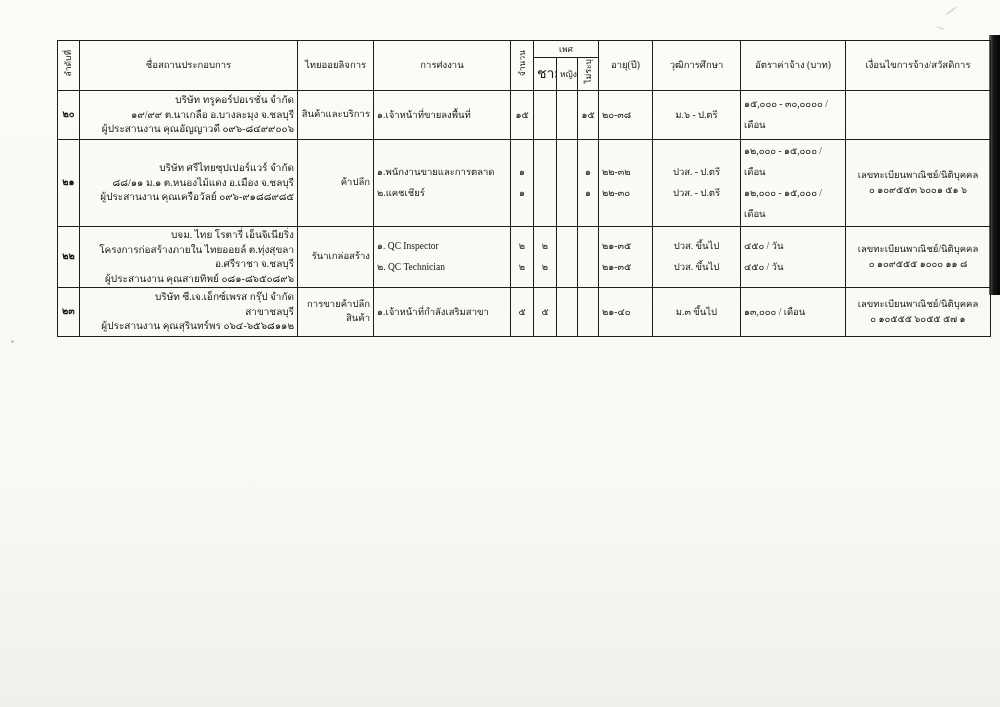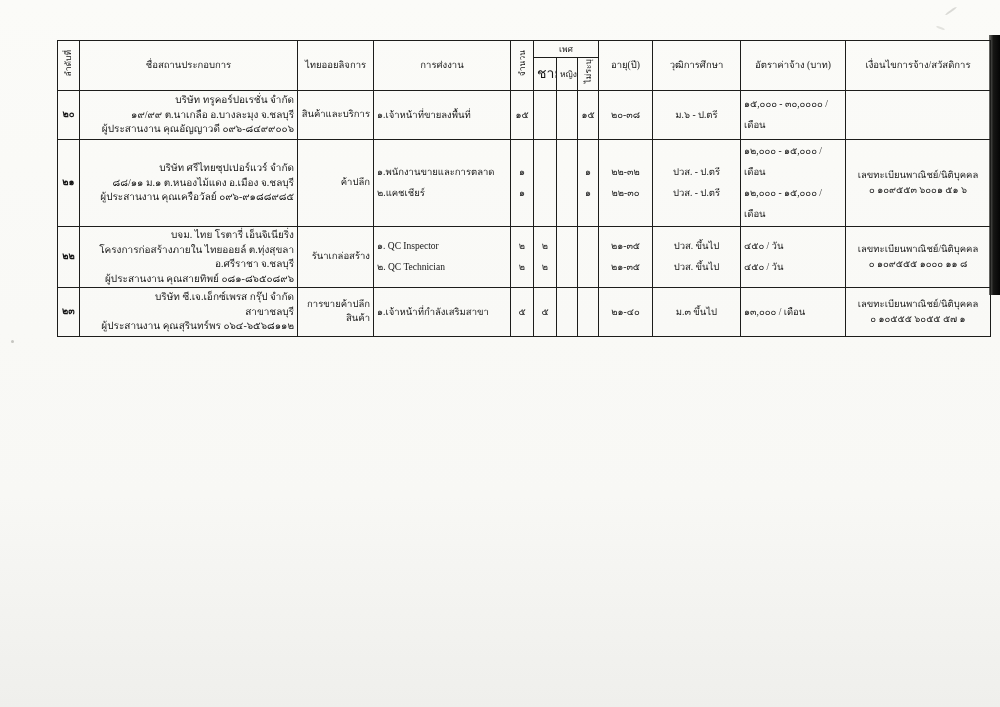--- a/index.html
+++ b/index.html
@@ -55,21 +55,21 @@
 
   td.c-no{text-align:center;vertical-align:top;padding-top:3px;font-size:9px;font-weight:bold;}
   td.c-company{text-align:right;vertical-align:top;padding-top:2px;}
   td.c-company .l1{font-size:10px;}
   td.c-company .l2,.c-company .l3{font-size:10px;}
   td.c-type{text-align:right;vertical-align:top;padding-top:3px;}
   td.c-pos{text-align:left;vertical-align:top;padding-top:3px;}
   td.c-pos div{line-height:21px;}
   td.c-num{text-align:center;vertical-align:top;padding-top:3px;font-size:9px;}
   td.c-num div{line-height:21px;min-height:21px;}
-  td.c-age{text-align:center;vertical-align:top;padding-top:3px;font-size:9px;}
+  td.c-age{text-align:left;vertical-align:top;padding-top:3px;font-size:9px;}
   td.c-age div{line-height:21px;min-height:21px;}
   td.c-edu{text-align:center;vertical-align:top;padding-top:3px;}
   td.c-edu div{line-height:21px;min-height:21px;}
   td.c-wage{vertical-align:top;padding-top:3px;}
   td.c-wage div{line-height:21px;min-height:21px;}
   td.c-cond{text-align:center;vertical-align:bottom;padding-bottom:3px;font-size:9px;}
   td.c-cond div{line-height:15px;}
 </style>
 </head>
 <body>

